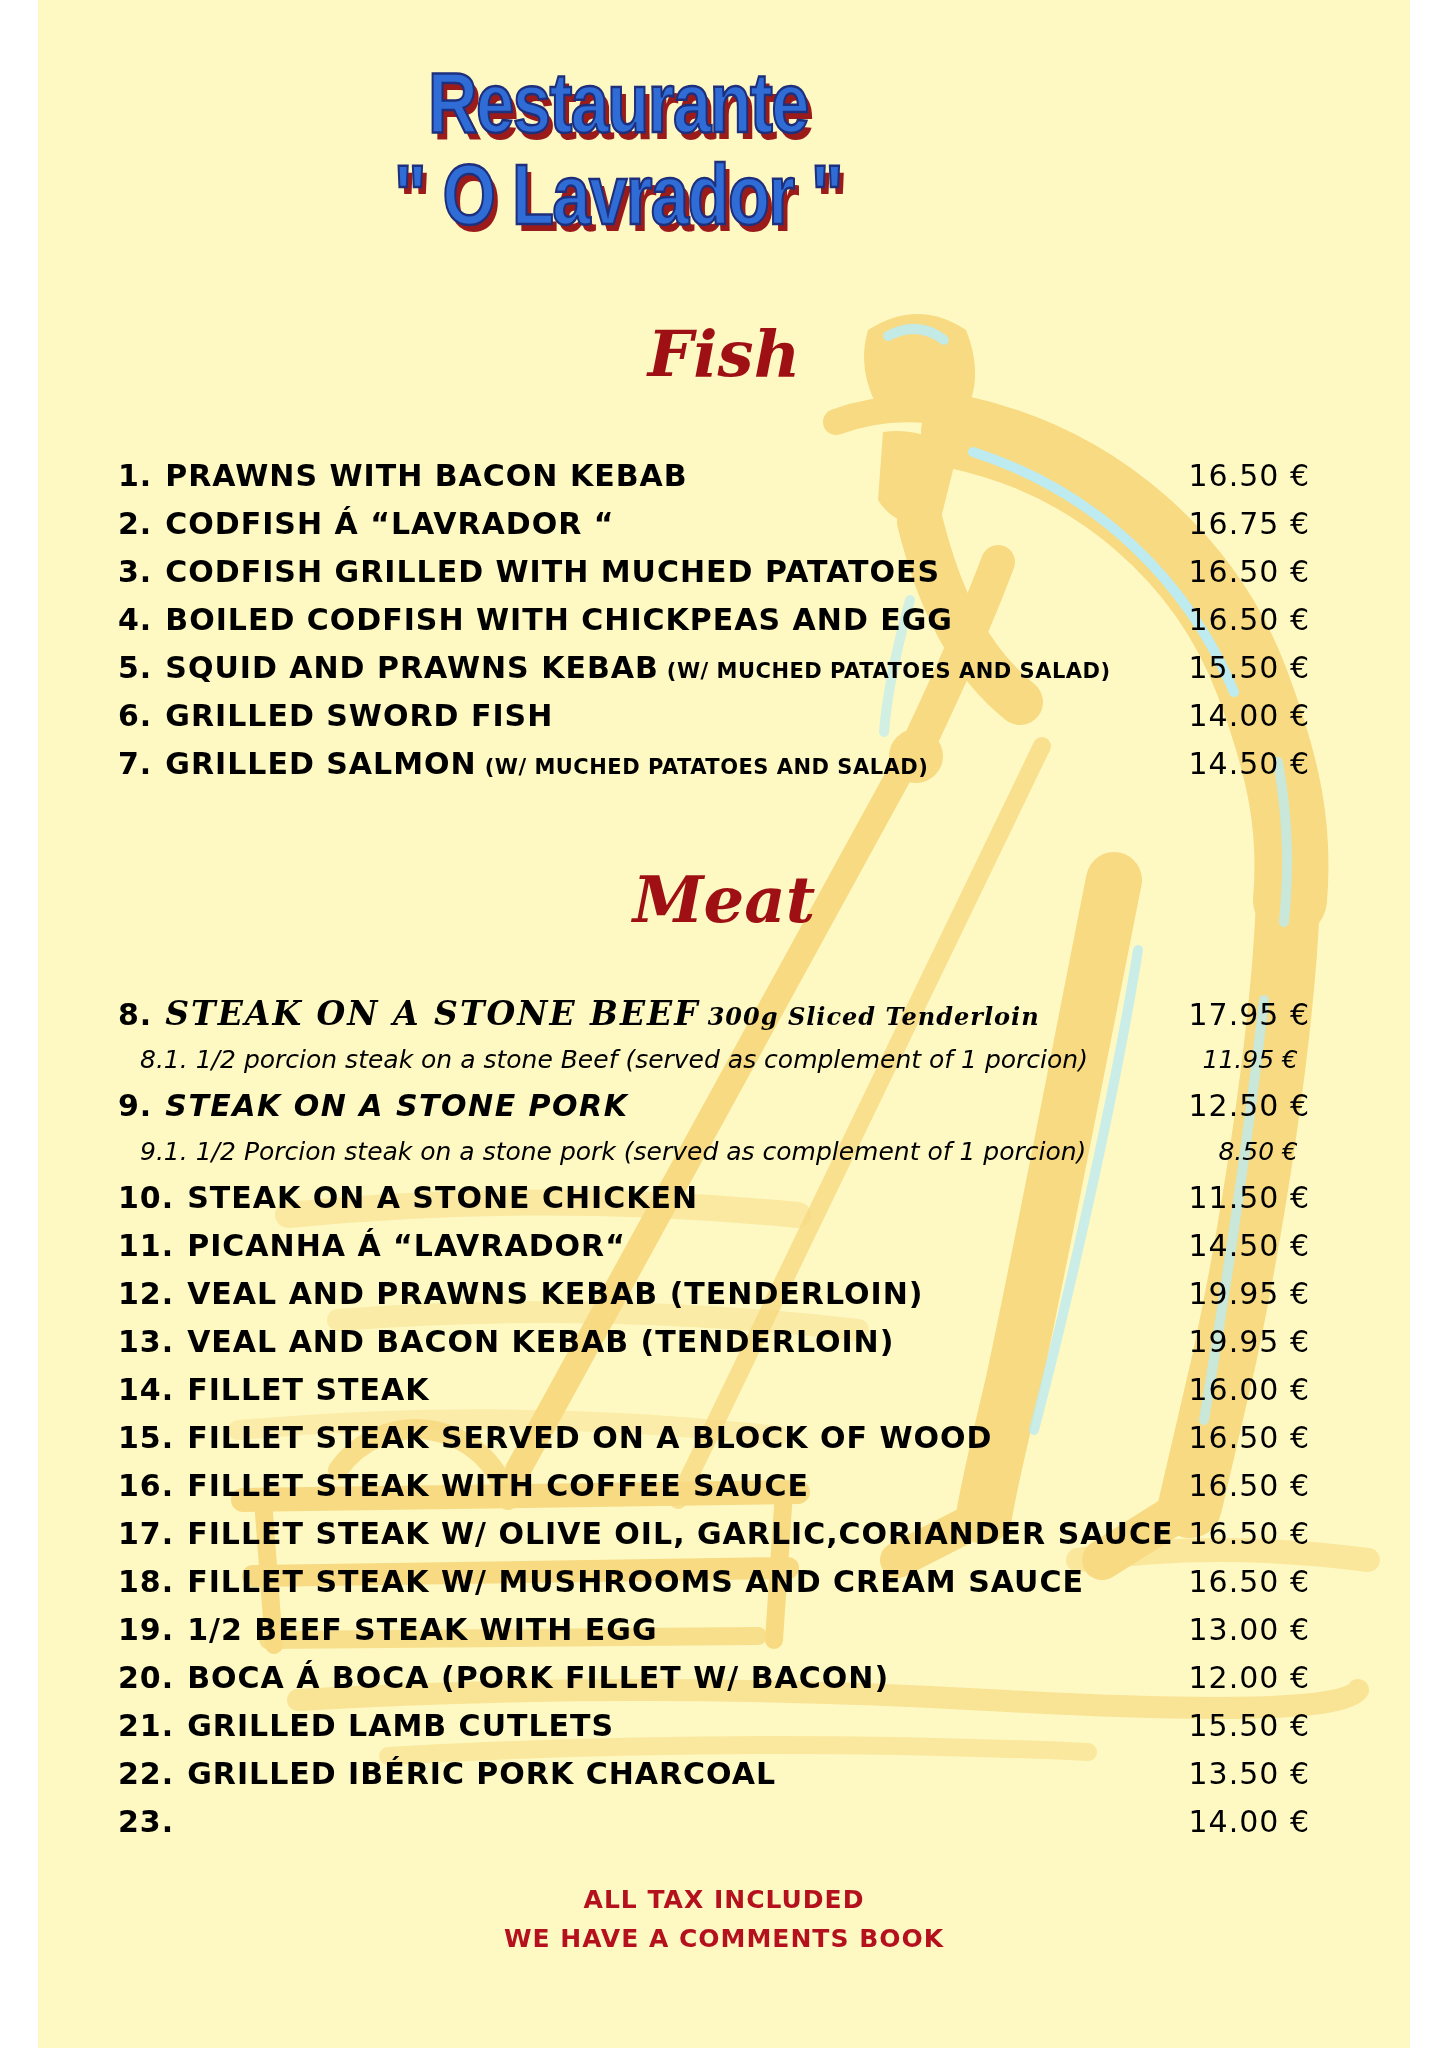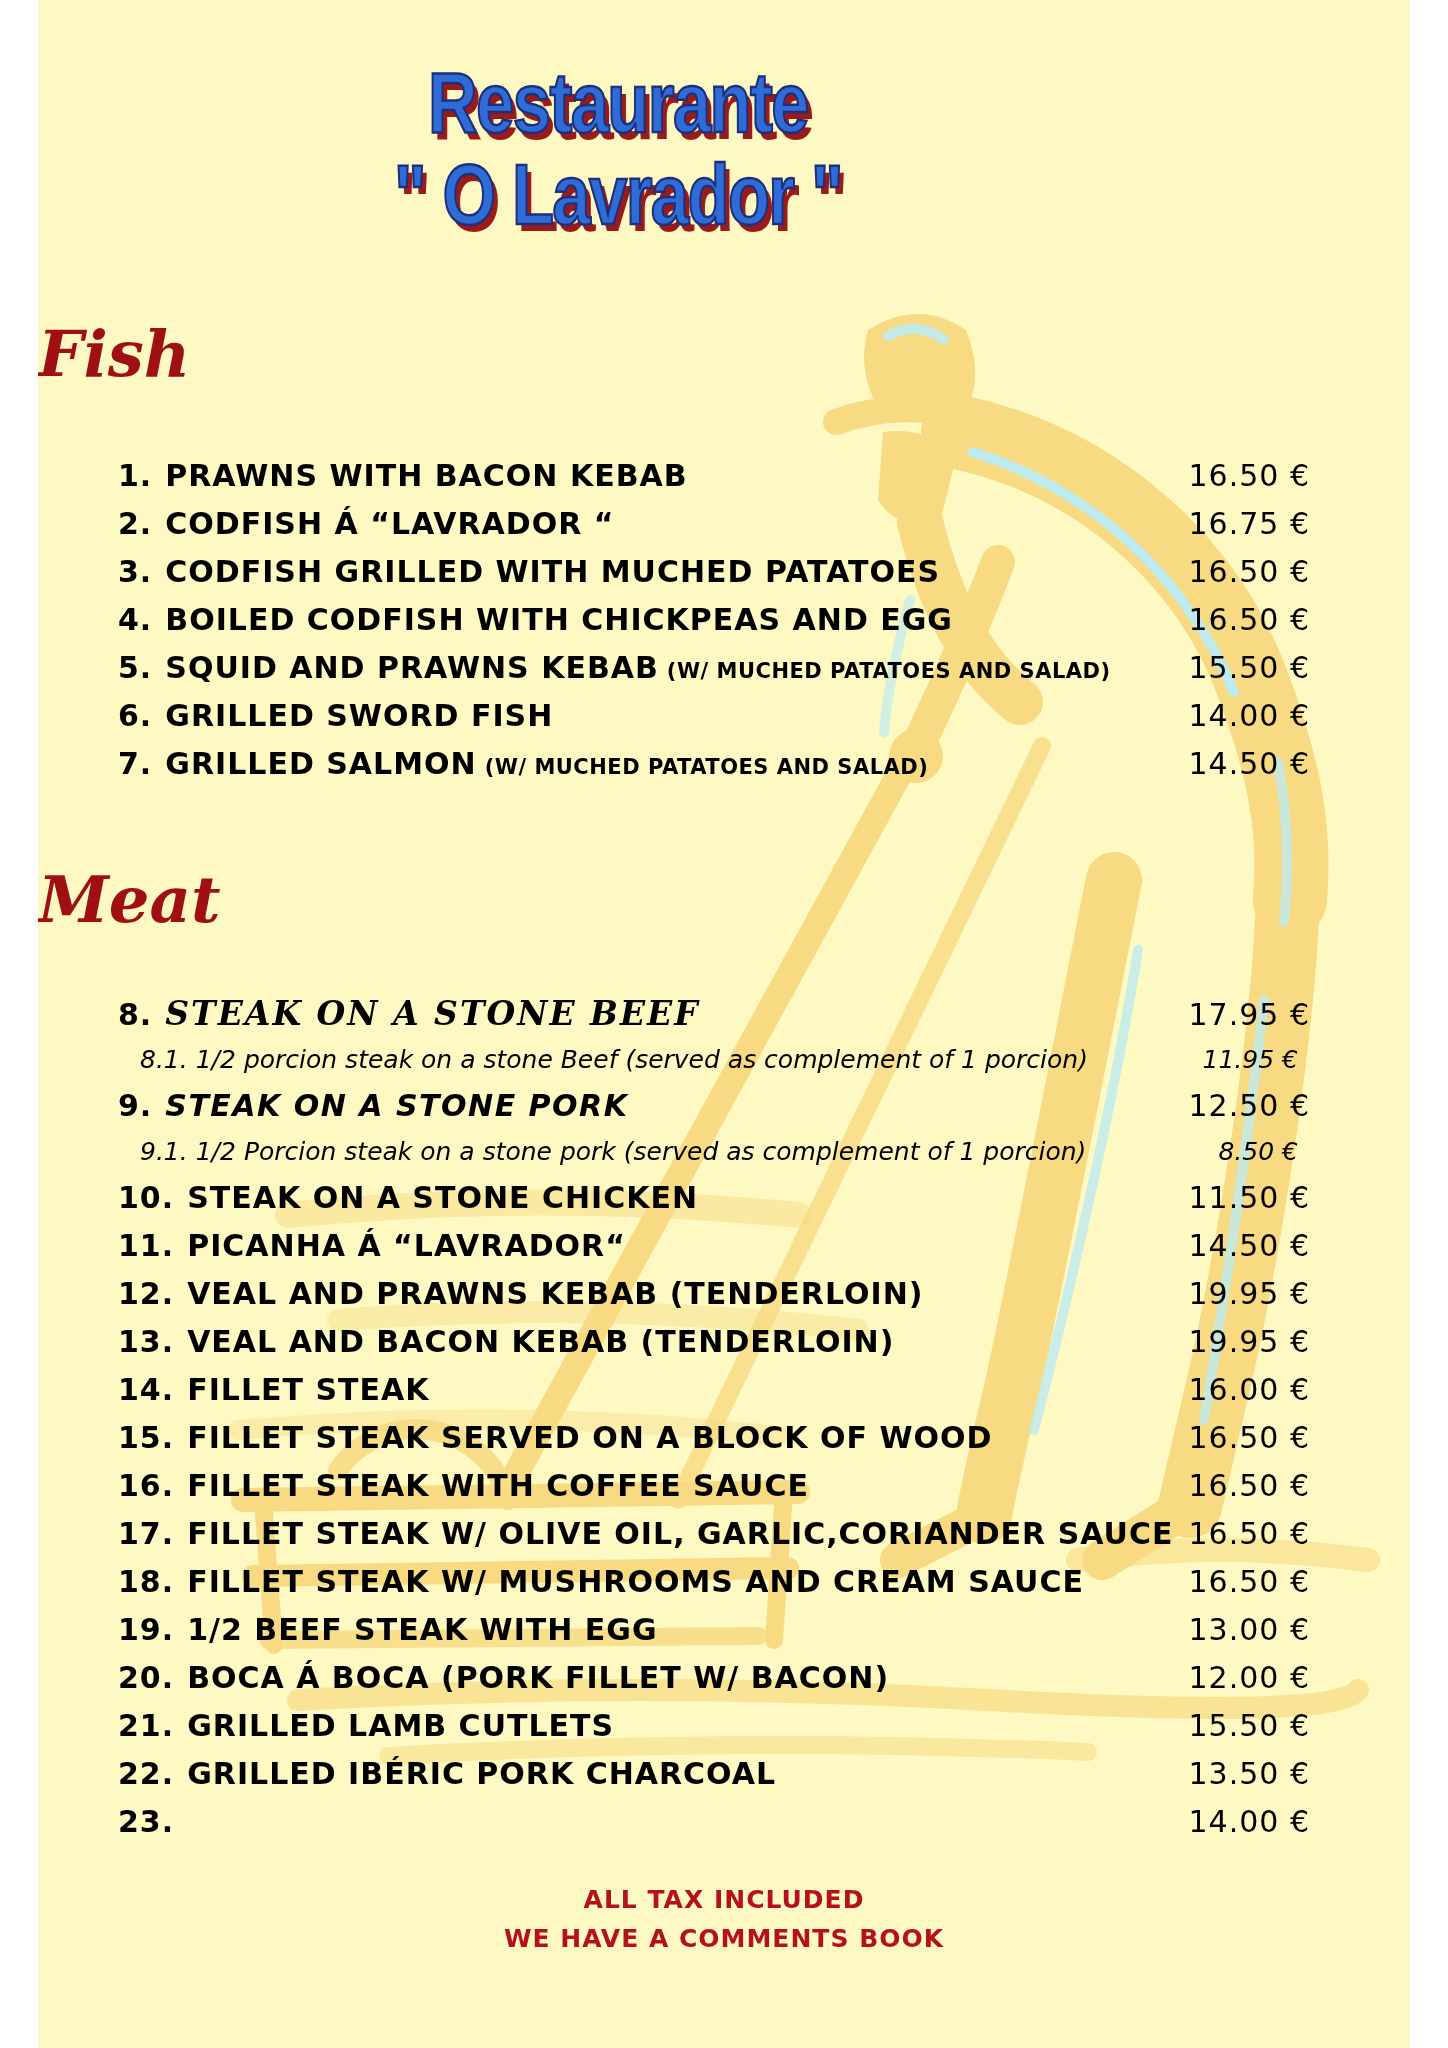--- a/index.html
+++ b/index.html
@@ -19,21 +19,21 @@
     font-size:86px; line-height:92px; letter-spacing:-2px;
     color:#2f6cd6;
     -webkit-text-stroke:2.5px #1d2f7d;
     text-shadow:6px 7px 0 #9b1b1b;
     transform:scaleX(0.80); transform-origin:center;
     white-space:nowrap;
   }
 
   
   .section-heading {
-    color:#9e1013;
+    text-align:center; color:#9e1013;
     font-family:"DejaVu Serif", serif; font-style:italic; font-weight:bold;
     font-size:64px; line-height:72px;
   }
   .section-heading.fish { margin-top:78px; }
   .section-heading.meat { margin-top:76px; }
 
   
   .menu-list { padding-left:80px; padding-right:100px; }
   .menu-list.fish { margin-top:62px; }
   .menu-list.meat { margin-top:54px; }
@@ -170,20 +170,21 @@
     <span class="note">(W/ MUCHED PATATOES AND SALAD)</span>
     <span class="price">14.50 €</span>
   </div>
       </div>
 
     <div class="section-heading meat">Meat</div>
     <div class="menu-list meat">
         <div class="row serif">
     <span class="num">8.</span>
     <span class="name">STEAK ON A STONE BEEF</span>
+    <span class="note subtitle">300g Sliced Tenderloin</span>
     <span class="price">17.95 €</span>
   </div>
         <div class="row sub">
     <span class="num">8.1.</span>
     <span class="name">1/2 porcion steak on a stone Beef (served as complement of 1 porcion)</span>
 
     <span class="price">11.95 €</span>
   </div>
         <div class="row italic">
     <span class="num">9.</span>

